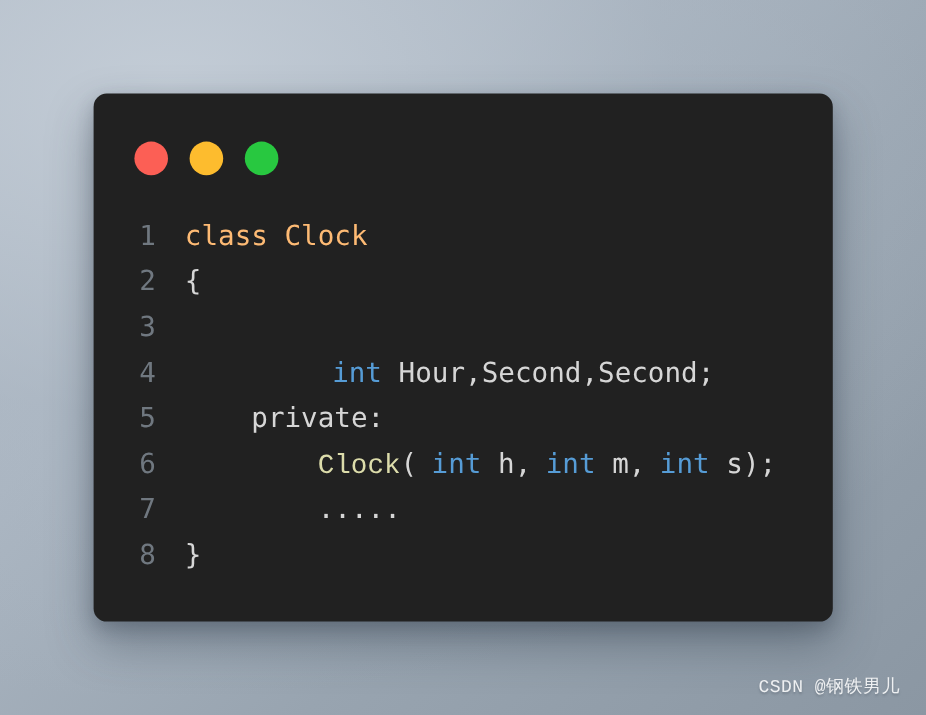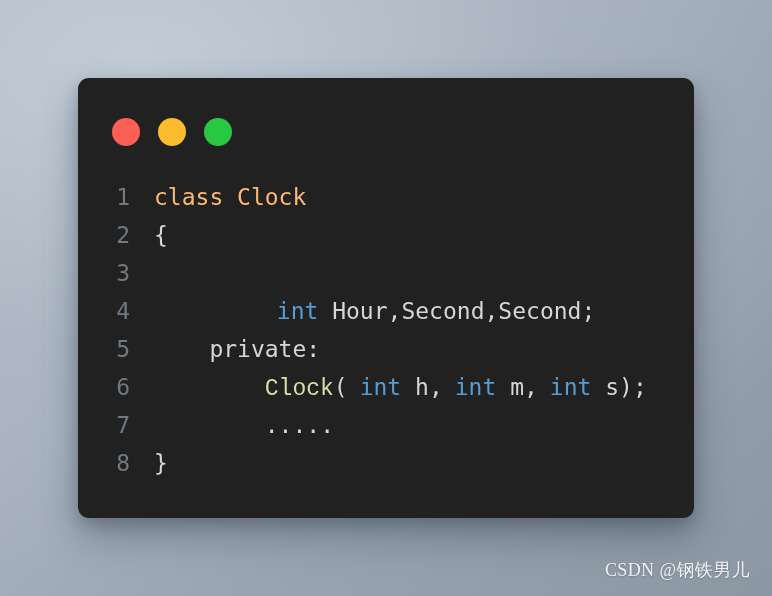--- a/index.html
+++ b/index.html
@@ -89,22 +89,22 @@
   }
   .tok-default { color: #d6d6d6; }
   .tok-keyword { color: #569cd6; margin-left: 12px; }
   .tok-function { color: #dcdcaa; font-family: Liberation Mono, monospace; }
 
   
   #watermark {
     position: absolute;
     right: 22px;
     bottom: 14px;
-    font-family: Liberation Serif, serif;
-    font-size: 18px;
+    font-family: Liberation Mono, monospace;
+    font-size: 15px;
     color: #ffffff;
     opacity: 0.86;
     letter-spacing: 0.4px;
     text-shadow: 0 1px 2px rgba(70,82,94,0.45);
     white-space: nowrap;
   }
 </style>
 </head>
 <body>
 

